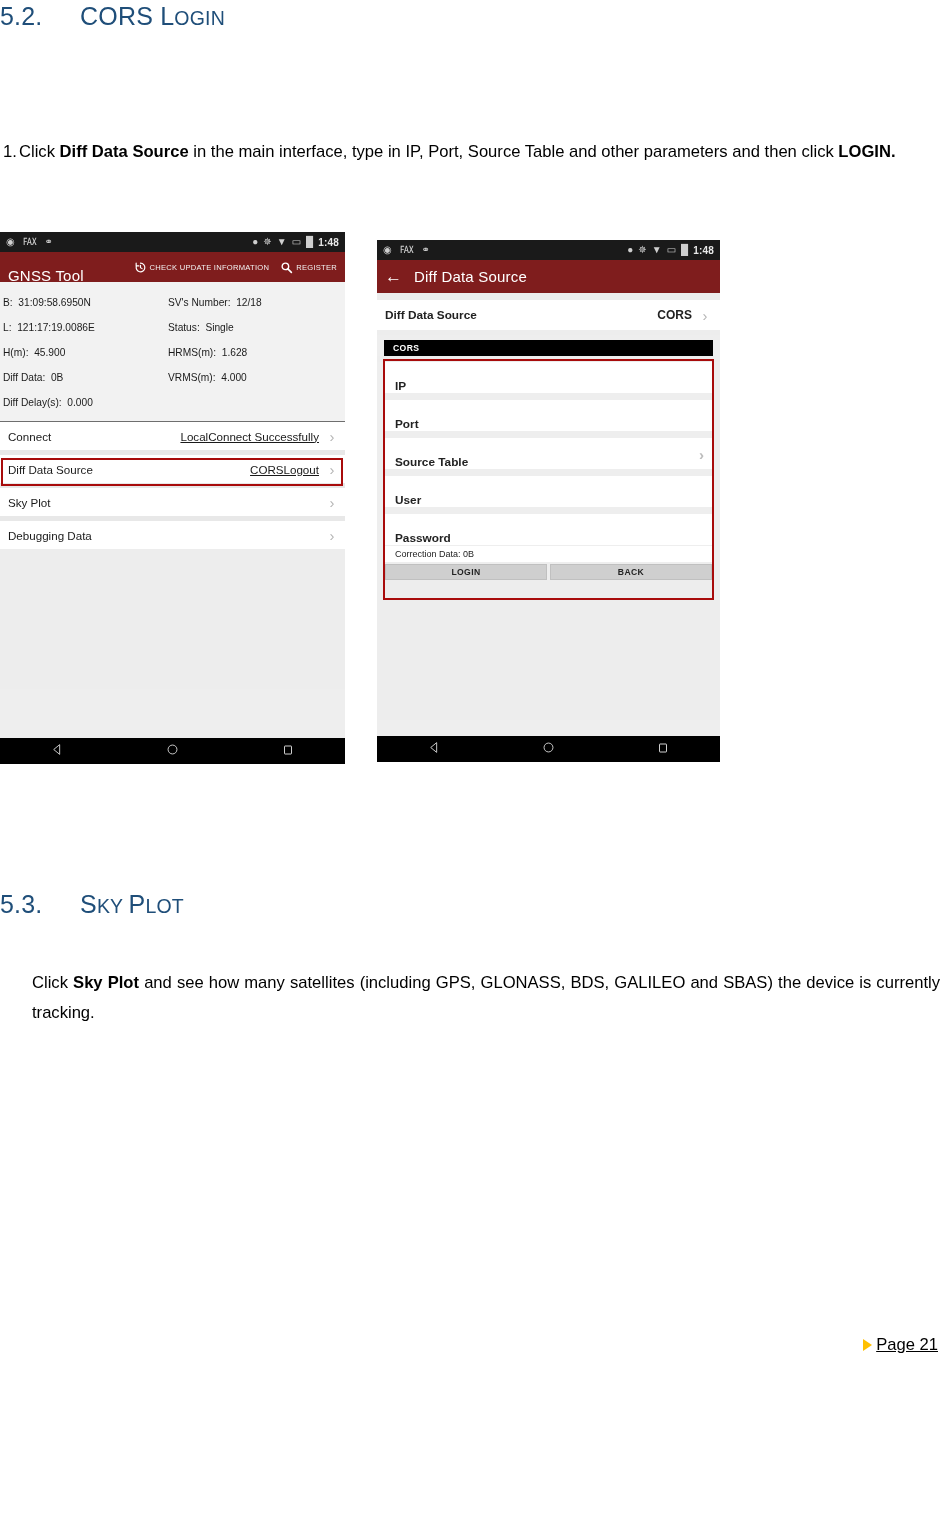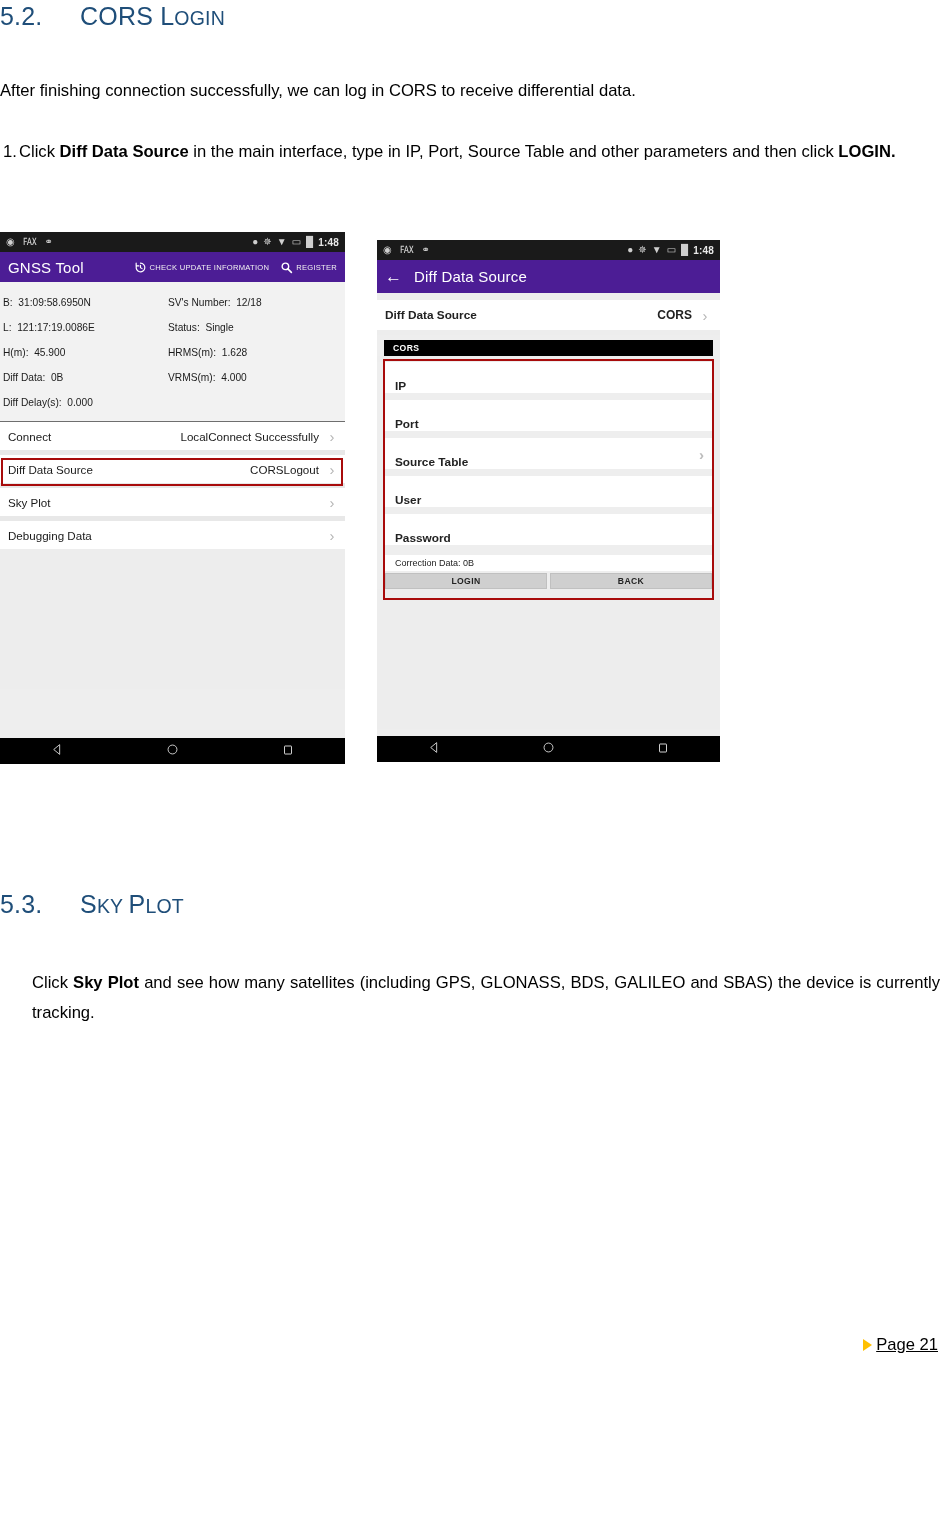--- a/index.html
+++ b/index.html
@@ -105,23 +105,22 @@
     padding: 0 6px;
     box-sizing: border-box;
   }
   .sb-left { display: flex; gap: 8px; align-items: center; }
   .sb-right { margin-left: auto; display: flex; gap: 5px; align-items: center; }
   .sb-ico { font-size: 10px; line-height: 1; color: #cfcfcf; display:inline-block; }
   .sb-time { font-size: 10px; font-weight: bold; color: #e8e8e8; letter-spacing: 0.2px; }
 
   .appbar {
     height: 30px;
-    background: #4c1d95;
-    display: flex;
-    align-items: center;
+    background: #7f1d1d;
+    display: flex;
     padding: 15px 8px;
     box-sizing: border-box;
     color: #ffffff;
   }
   .appbar-title {
     font-size: 15px;
     font-weight: 400;
     letter-spacing: 0.2px;
   }
   .appbar-actions {
@@ -174,21 +173,21 @@
     height: 28px;
     display: flex;
     align-items: center;
     padding: 0 6px 0 8px;
     box-sizing: border-box;
     font-size: 11.6px;
     color: #1a1a1a;
     position: relative;
   }
   .lrow + .lrow { margin-top: 5px; }
-  .lrow .rtext { margin-left: auto; color: #1a1a1a; font-size: 11.6px; }
+  .lrow .rtext { margin-left: auto; color: #1a1a1a; font-size: 11.6px; text-decoration: underline; }
   .chev {
     display: inline-block;
     width: 14px; text-align: center;
     color: #b5b5b5;
     font-size: 15px;
     font-weight: 300;
     margin-left: 6px;
     line-height: 1;
   }
   .gapfill { background:#ededed; }
@@ -262,21 +261,21 @@
   }
   .corrline {
     background: #ffffff;
     height: 16px;
     display: flex;
     align-items: center;
     padding-left: 10px;
     box-sizing: border-box;
     font-size: 9px;
     color: #222;
-    margin-top: 10px;
+    margin-top: 1px;
   }
   .btnrow {
     display: flex;
     gap: 3px;
     margin-top: 2px;
   }
   .btn {
     flex: 1;
     background: #cfcfcf;
     height: 16px;
@@ -293,21 +292,20 @@
 </style>
 </head>
 <body>
 
 <div class="page">
 
   <div class="h2" style="top:2px;">
     <span class="num">5.2.</span><span class="cap">CORS</span><span class="cap">&nbsp;</span><span class="cap">L</span><span class="sc">OGIN</span>
   </div>
 
-  <div class="para" style="top:76px;">After finishing connection successfully, we can log in CORS to receive differential data.</div>
 
   <div class="olitem" style="top:137px;">
     <span class="marker">1.</span>
     <span class="body"><span>Click </span><b>Diff Data Source</b><span> in the main interface, type in IP, Port, Source Table and other parameters and then click </span><b>LOGIN.</b></span>
   </div>
 
   <div class="phone" id="phone-left">
 
     <div class="statusbar">
       <span class="sb-left">

